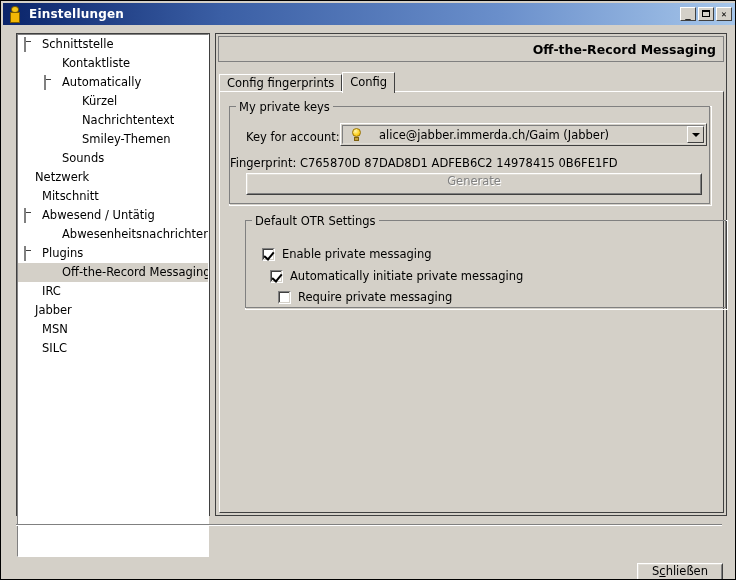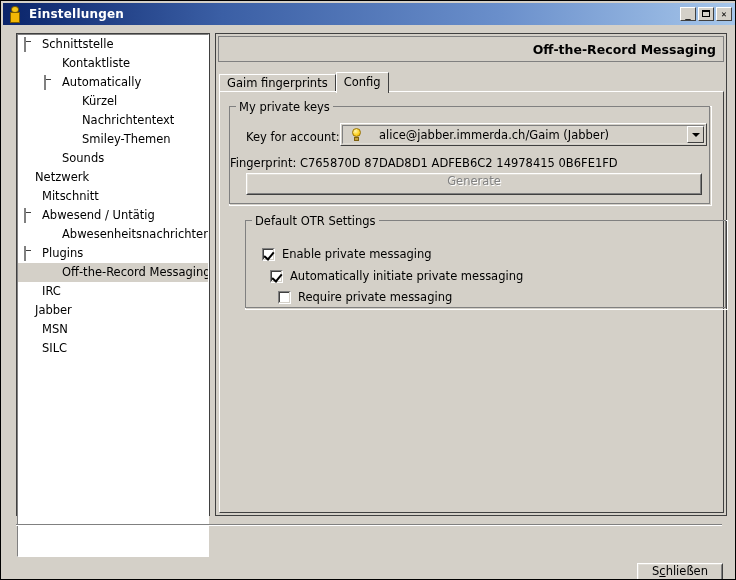--- a/index.html
+++ b/index.html
@@ -528,21 +528,21 @@
       </div>
 
     <div class="right-panel">
 
       <div class="panel-header">
         <div class="panel-header-text">Off-the-Record Messaging</div>
       </div>
 
       <div class="tabstrip" id="tabstrip">
         <div class="tab inactive">
-            <span>Gaim fingerprints</span>
+            <span>Config fingerprints</span>
           </div>
           <div class="tab active">
             <span>Config</span>
           </div>
           <div class="tab-rest"></div>
       </div>
 
       <div class="tabcontent">
 
         <div class="groupbox" style="left:9px; top:14px; width:483px; height:100px;">

